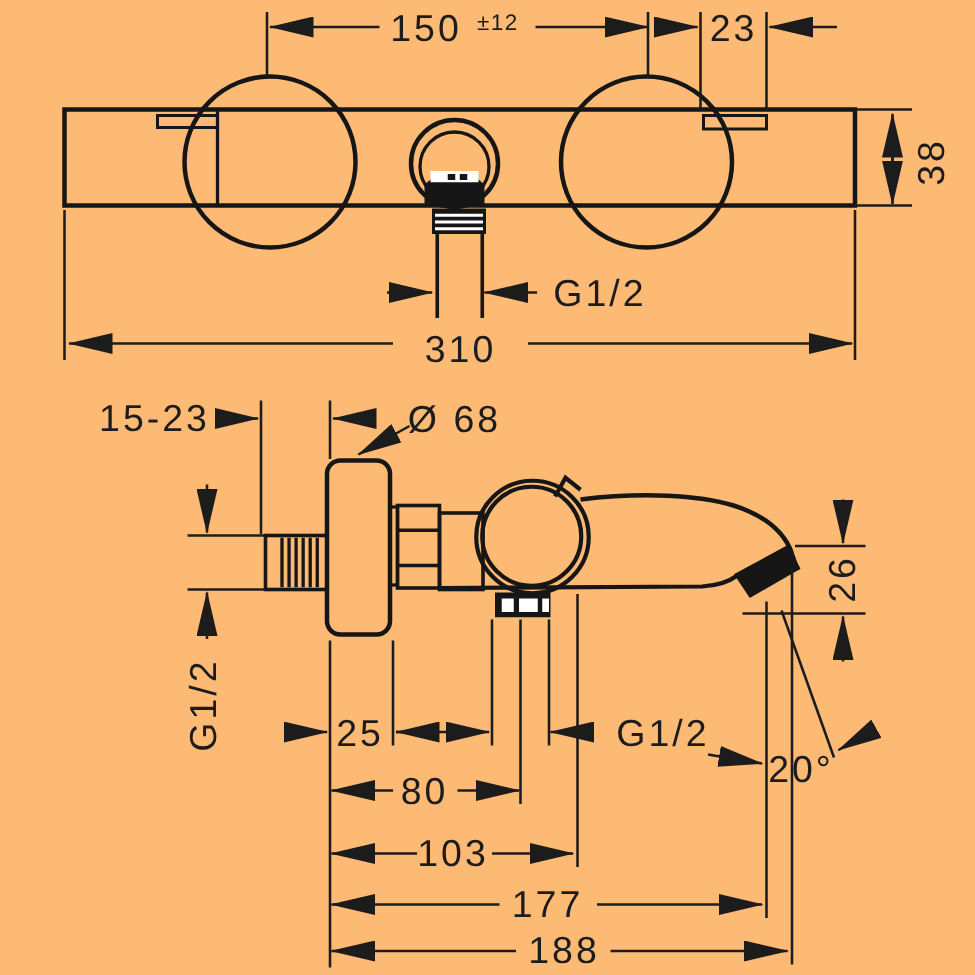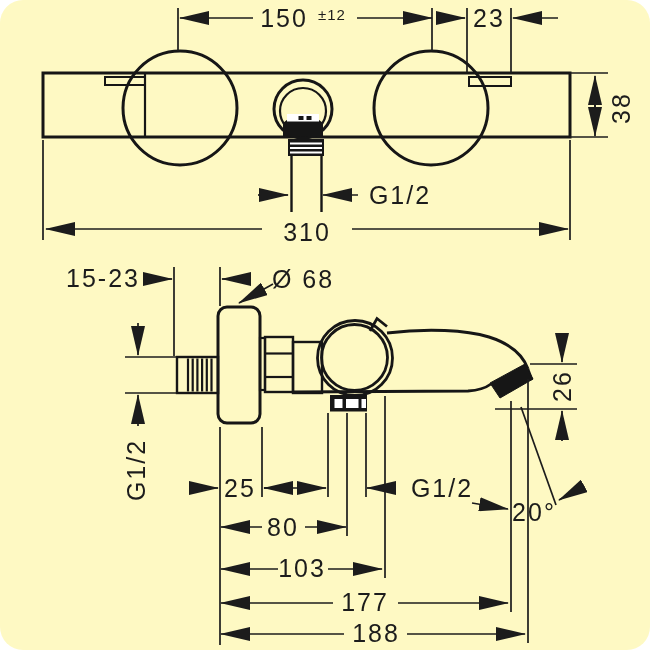--- a/index.html
+++ b/index.html
@@ -1,17 +1,17 @@
 <!DOCTYPE html>
 <html><head>
 <meta charset="utf-8">
 <style>
   html,body{margin:0;padding:0;background:#ffffff;}
-  .stage{position:relative;width:650px;height:650px;background:#fef9c3;overflow:hidden;
-         font-family:"Liberation Sans", sans-serif;border-radius:23px;}
+  .stage{position:relative;width:650px;height:650px;background:#fdba74;overflow:hidden;
+         font-family:"Liberation Sans", sans-serif;}
   svg{position:absolute;inset:0;}
   text{fill:#1c1c1c;font-family:"Liberation Sans", sans-serif;font-size:25px;letter-spacing:2px;}
   text.small{font-size:15px;letter-spacing:1px;}
   .obj{stroke:#161616;fill:none;}
   .dim{stroke:#1c1c1c;stroke-width:1.7;fill:none;}
 </style>
 </head>
 <body>
 
 <div class="stage">

